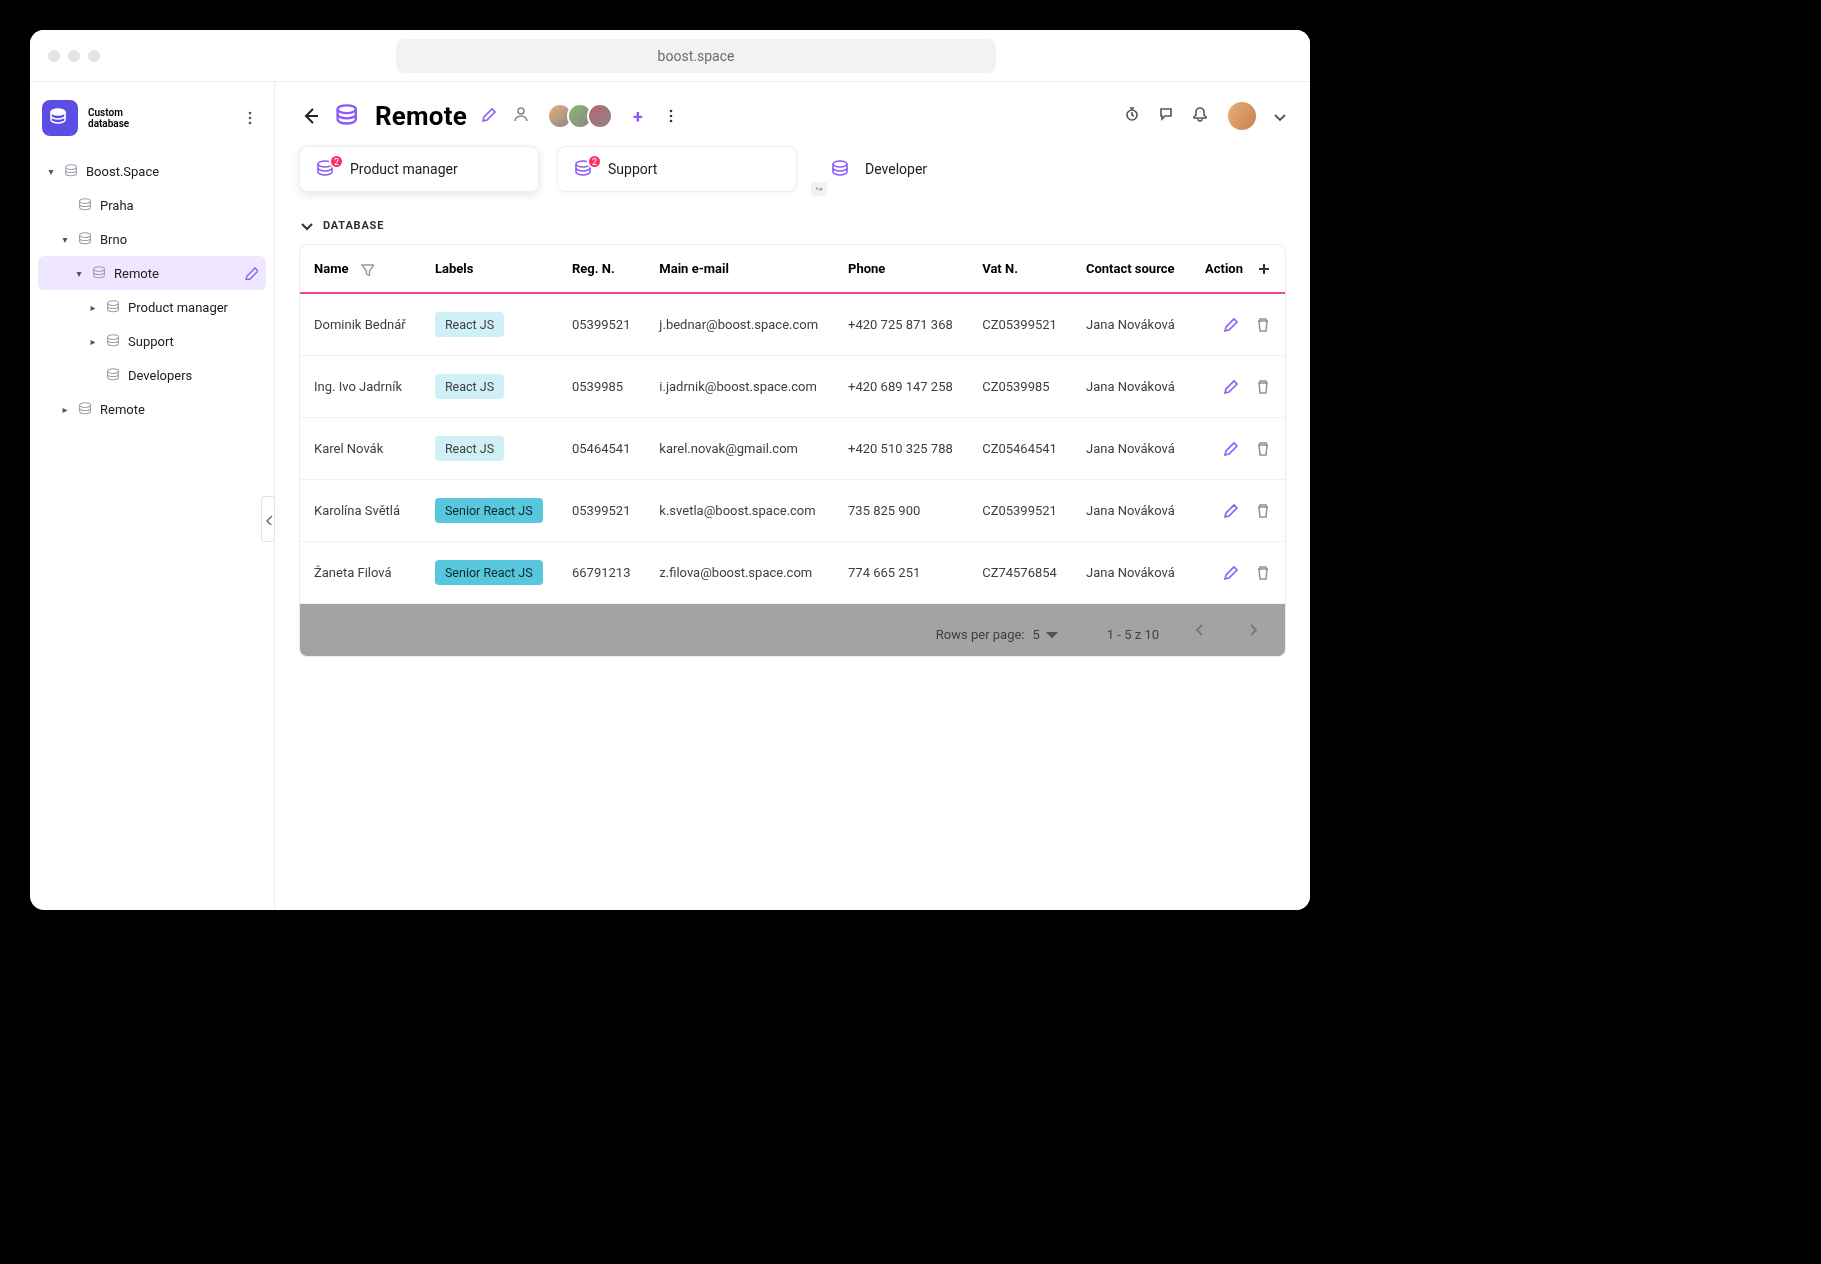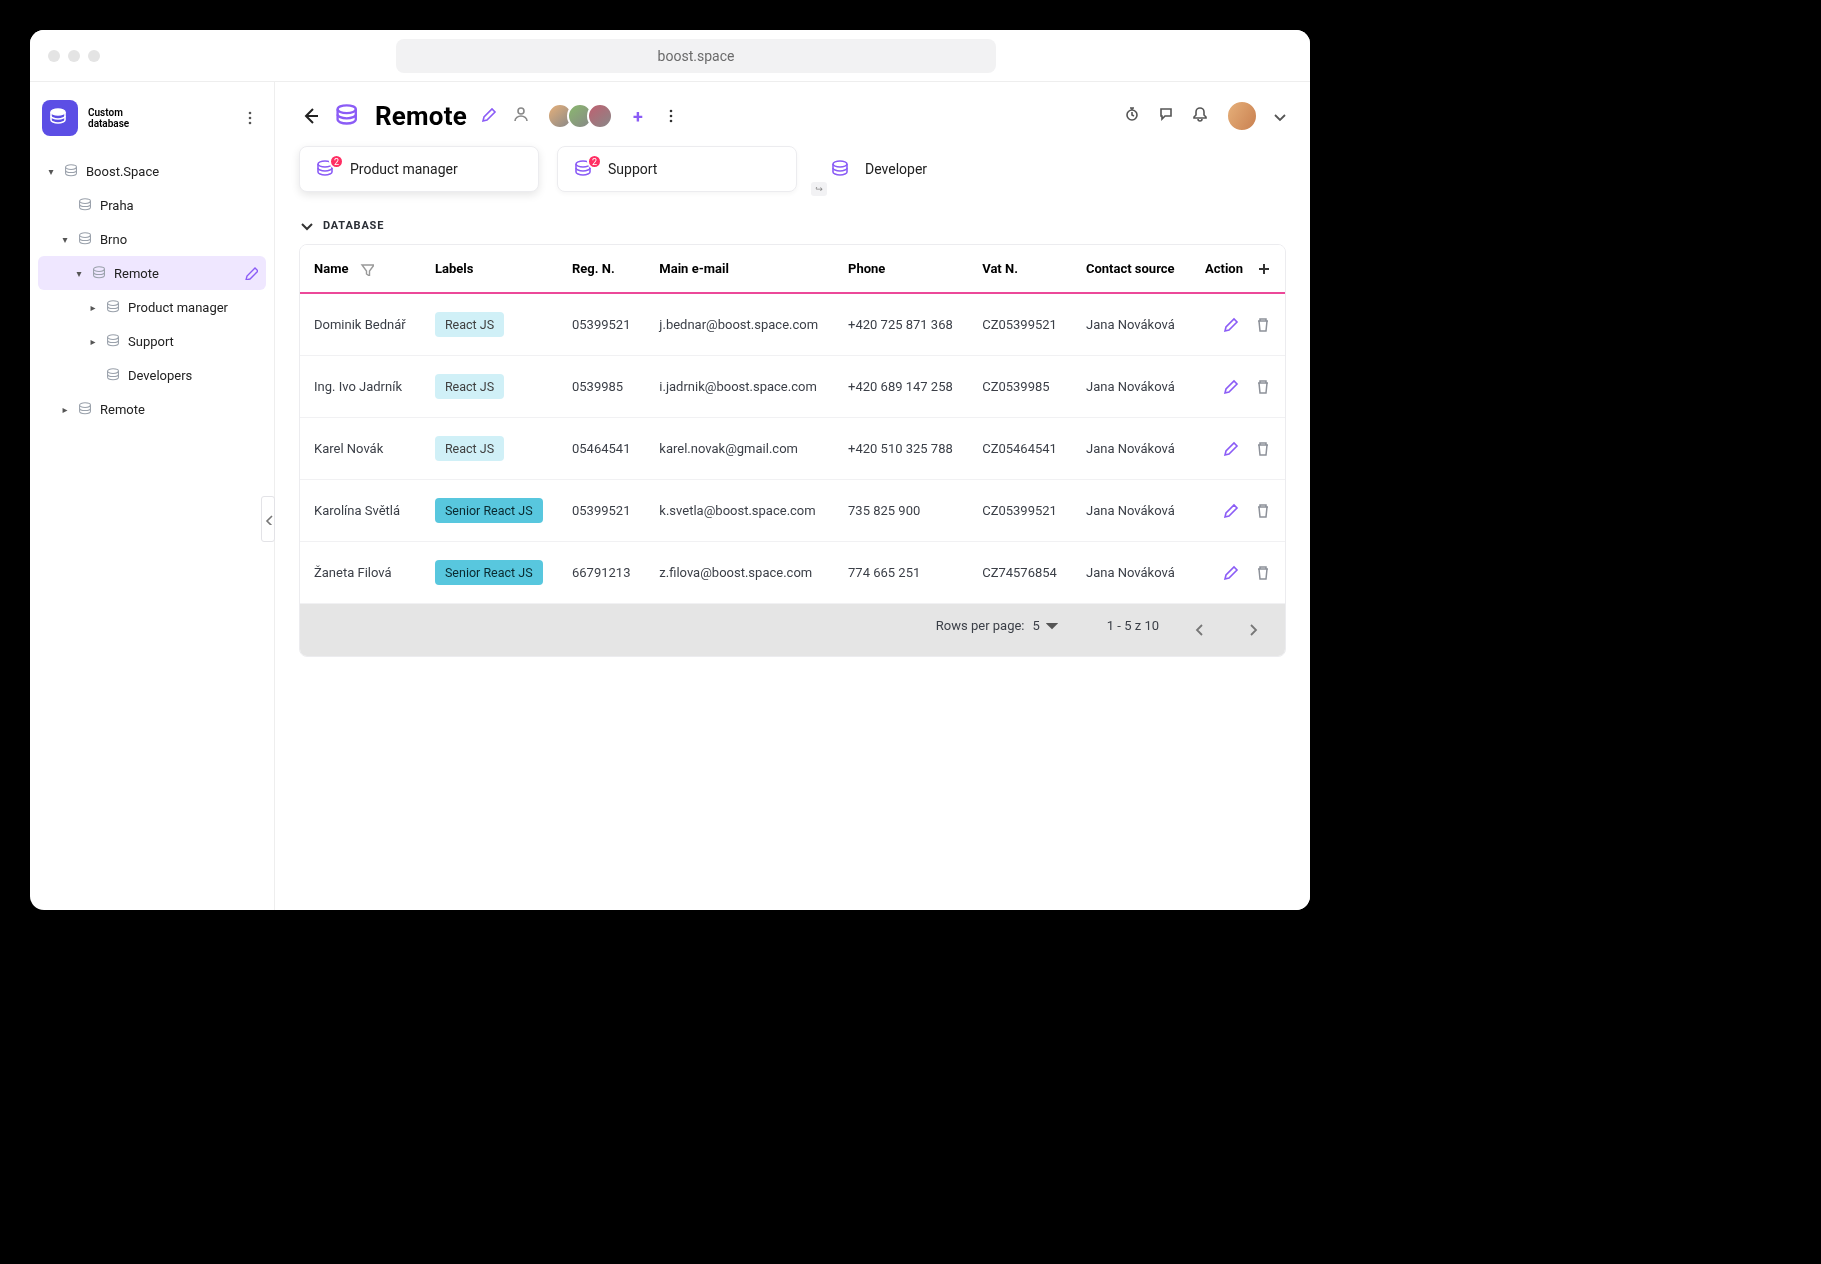--- a/index.html
+++ b/index.html
@@ -85,21 +85,21 @@
 .th-action { display: flex; align-items: center; gap: 14px; justify-content: flex-end; }
 .plus-col { color: #333; cursor: pointer; }
 .label-pill { display: inline-block; padding: 5px 10px; border-radius: 4px; font-size: 12.5px; }
 .pill-light { background: #d0f0f7; color: #404040; }
 .pill-dark  { background: #58c7de; color: #0a2a30; }
 .row-actions { display: flex; gap: 16px; justify-content: flex-end; }
 .row-actions .edit { color: #8b5cf6; cursor: pointer; }
 .row-actions .del  { color: #8d9199; cursor: pointer; }
 
 
-.pager { display: flex; align-items: flex-start; justify-content: flex-end; gap: 29px; padding: 14px 20px; font-size: 13px; color: #3b3f47; background: #e5e5e5; }
+.pager { display: flex; align-items: flex-end; justify-content: flex-end; gap: 29px; padding: 14px 20px; font-size: 13px; color: #3b3f47; background: #a3a3a3; }
 .pager .rpp { display: flex; align-items: center; gap: 8px; }
 .pager .rpp-select { display: flex; align-items: center; gap: 6px; cursor: pointer; }
 .pager .nav-btn { color: #666; cursor: pointer; padding: 4px; }
 
 svg { display: block; }
 </style>
 </head>
 <body>
 
 <svg width="0" height="0" style="position:absolute">

